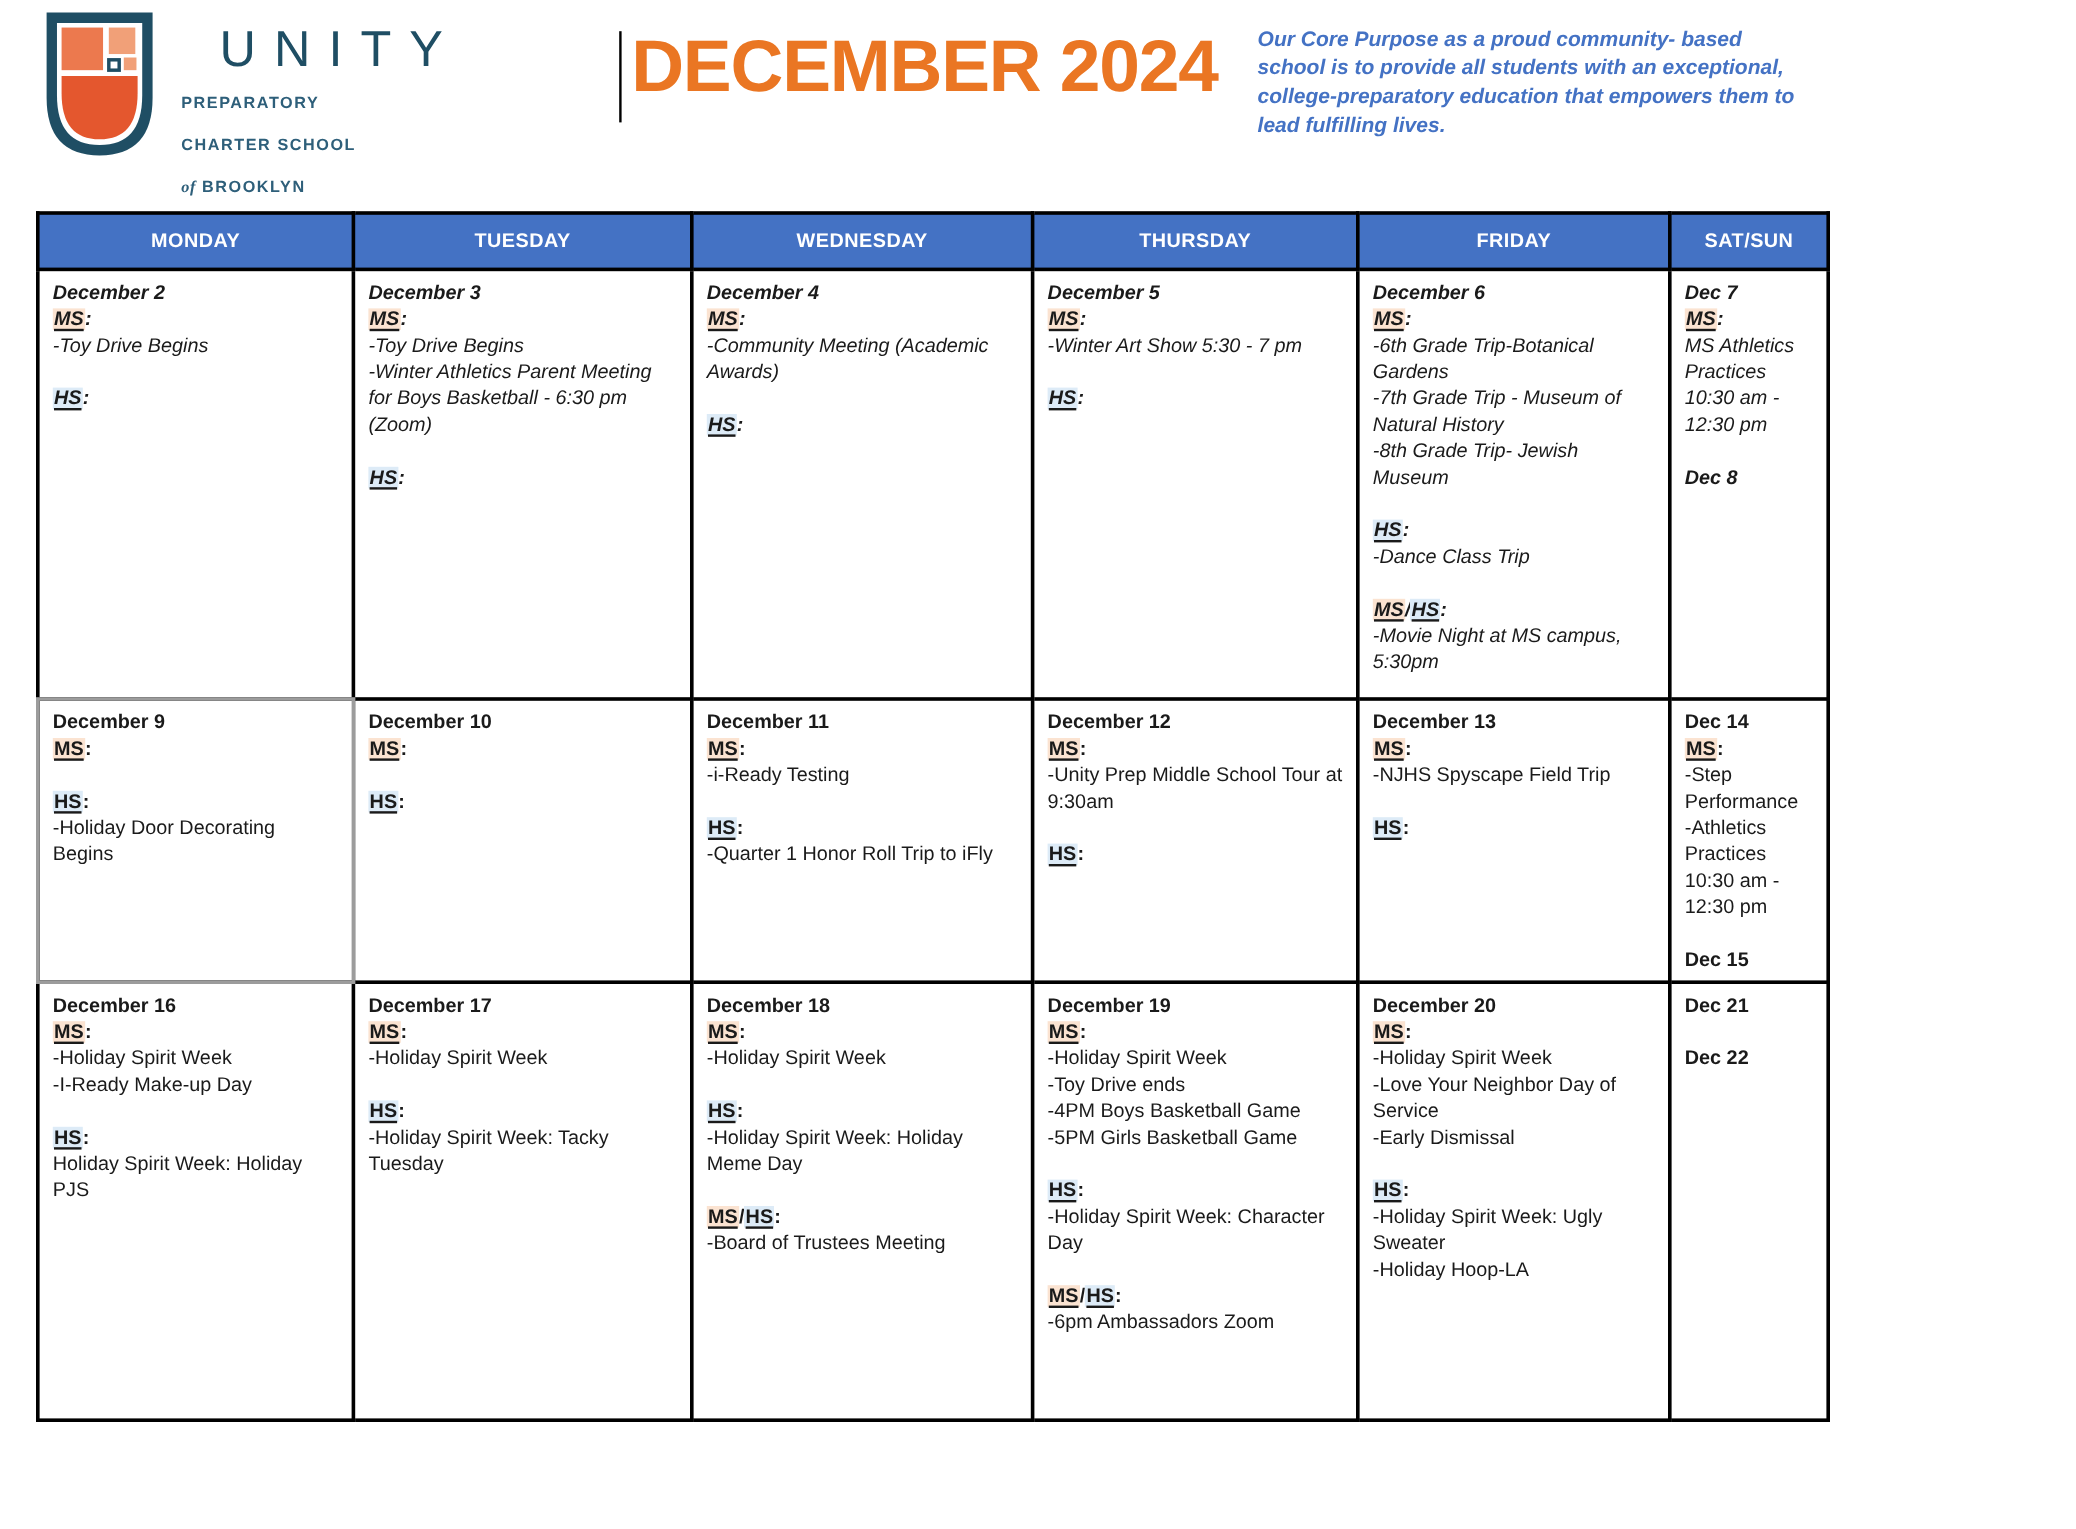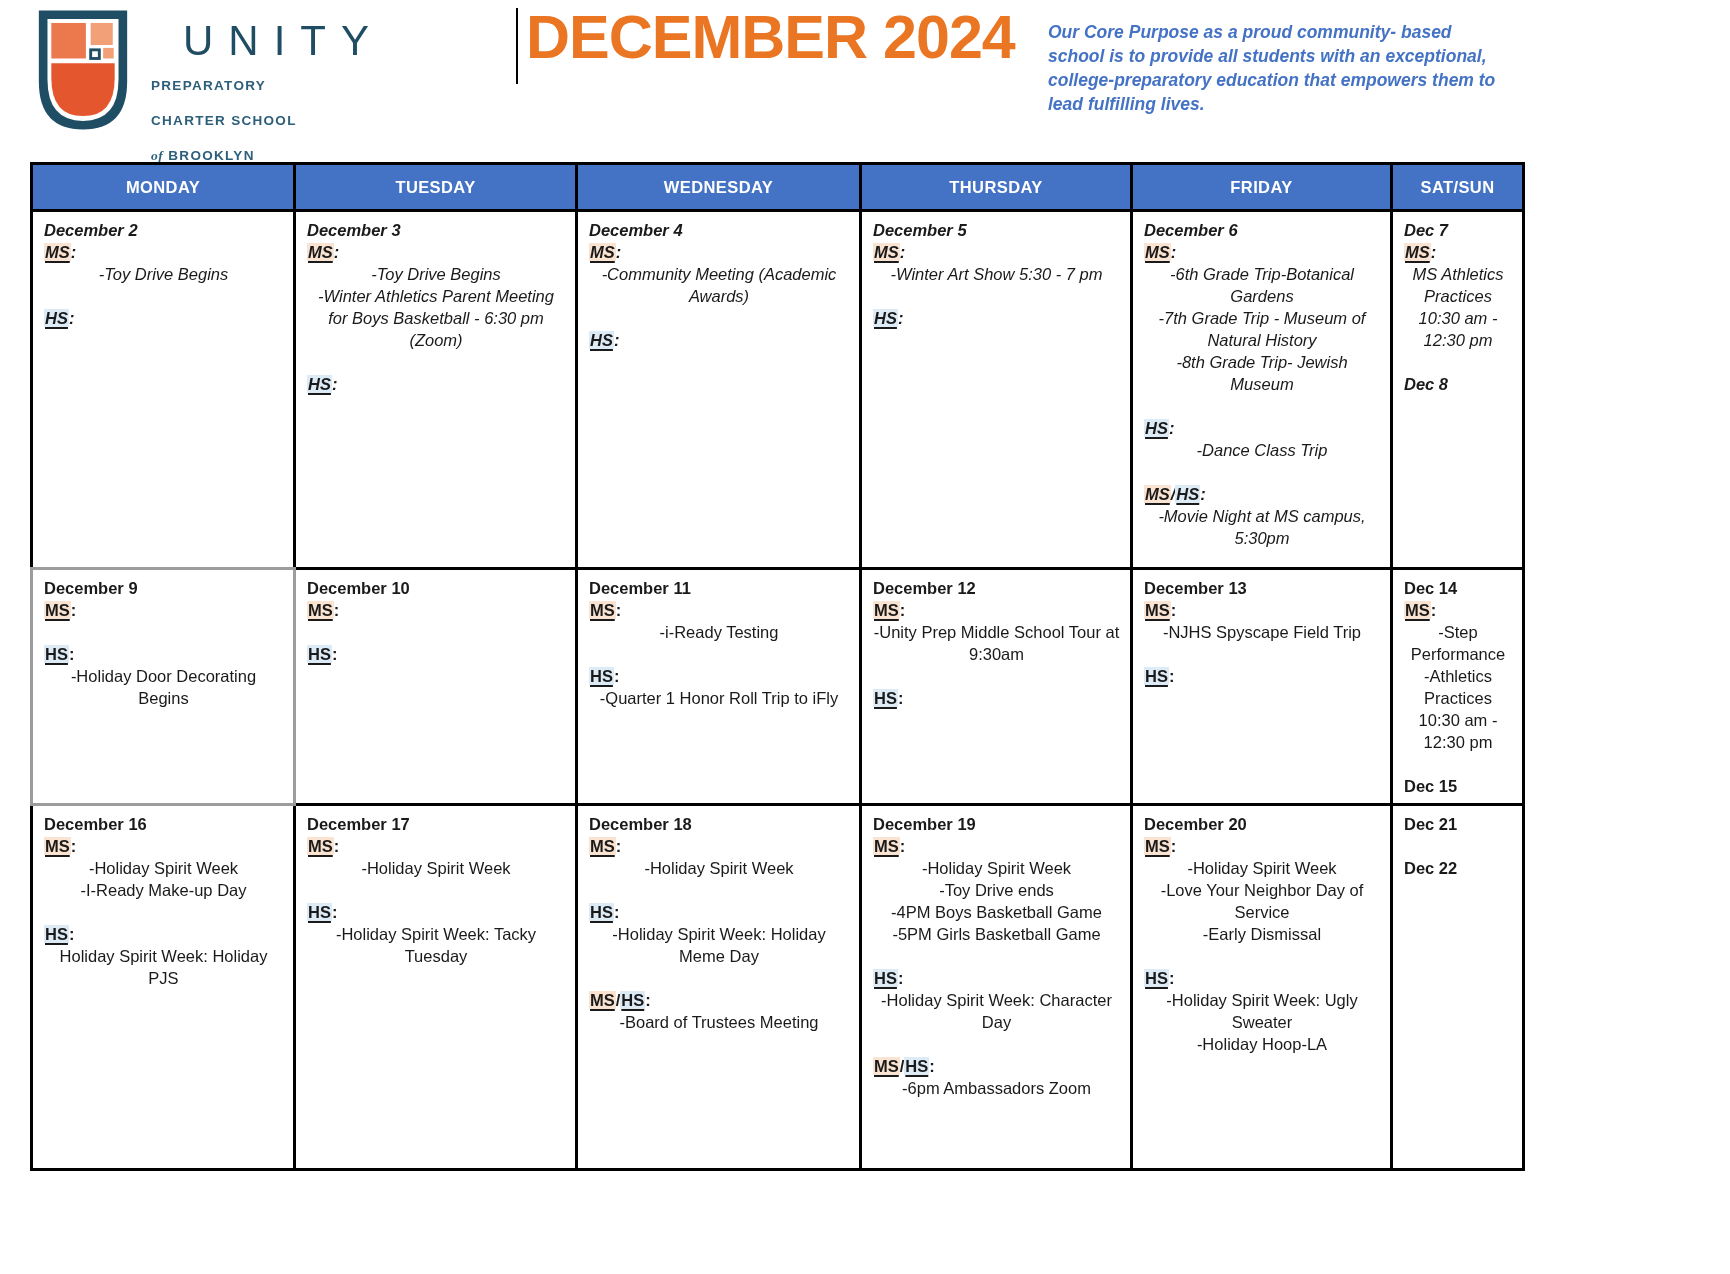--- a/index.html
+++ b/index.html
@@ -23,29 +23,29 @@
     overflow:hidden;
   }
   
   .logo{position:absolute;left:35px;top:8px;display:flex;align-items:flex-start;gap:20px;}
   .logo svg{display:block;}
   .logo-text{margin-top:12px;}
   .logo-name{font-size:42px;font-weight:400;letter-spacing:15px;color:var(--logo-navy);line-height:1;margin-left:32px;}
   .logo-sub{font-size:13.5px;font-weight:600;letter-spacing:1.3px;color:var(--logo-text);line-height:1.55;margin-top:14px;}
   .logo-sub:first-of-type{margin-top:10px;}
   .of-word{font-style:italic;font-family:"Liberation Serif","DejaVu Serif",serif;letter-spacing:.5px;}
-  .title-block{position:absolute;left:516px;top:4px;display:flex;align-items:flex-start;}
+  .title-block{position:absolute;left:516px;top:22px;display:flex;align-items:flex-start;}
   .title-bar{width:2px;height:76px;background:#000;margin-right:8px;margin-top:4px;}
   .page-title{margin:0;font-size:61px;font-weight:800;letter-spacing:-1px;color:var(--title-orange);line-height:1.1;white-space:nowrap;}
   .mission{
     position:absolute;left:1048px;top:20px;width:462px;
     font-size:17.5px;font-weight:700;font-style:italic;color:var(--mission-blue);line-height:1.38;
   }
   
-  .calendar-wrap{position:absolute;left:30px;top:162px;}
+  .calendar-wrap{position:absolute;left:30px;top:176px;}
   table{border-collapse:collapse;table-layout:fixed;}
   th,td{border:3px solid #000;}
   thead th{
     height:47px;background:var(--header-blue);color:#fff;
     font-size:16.5px;font-weight:700;letter-spacing:.4px;text-align:center;vertical-align:middle;
   }
   td{
     vertical-align:top;text-align:left;background:#fff;
     padding:7px 10px 6px 11px;font-size:16.5px;line-height:22px;
   }
@@ -53,21 +53,21 @@
   tr.week-1 td{height:227px;}
   tr.week-2 td{height:365px;}
   .date{font-weight:700;}
   .date2{margin-top:22px;}
   .section{margin-top:0;}
   .section ~ .section{margin-top:22px;}
   .label{font-weight:700;}
   .tag{font-weight:700;text-decoration:underline;text-decoration-thickness:2px;text-underline-offset:2.5px;padding:0 1px;}
   .tag.ms{background:var(--ms-highlight);}
   .tag.hs{background:var(--hs-highlight);}
-  .item{font-weight:400;text-align:center;}
+  .item{font-weight:400;}
   td.selected{position:relative;}
   td.selected::after{
     content:"";position:absolute;top:-3px;left:-3px;right:-3px;bottom:-3px;
     border:3px solid var(--selected-border);pointer-events:none;z-index:3;
   }
 </style>
 </head>
 <body>
 
 <div class="logo">

